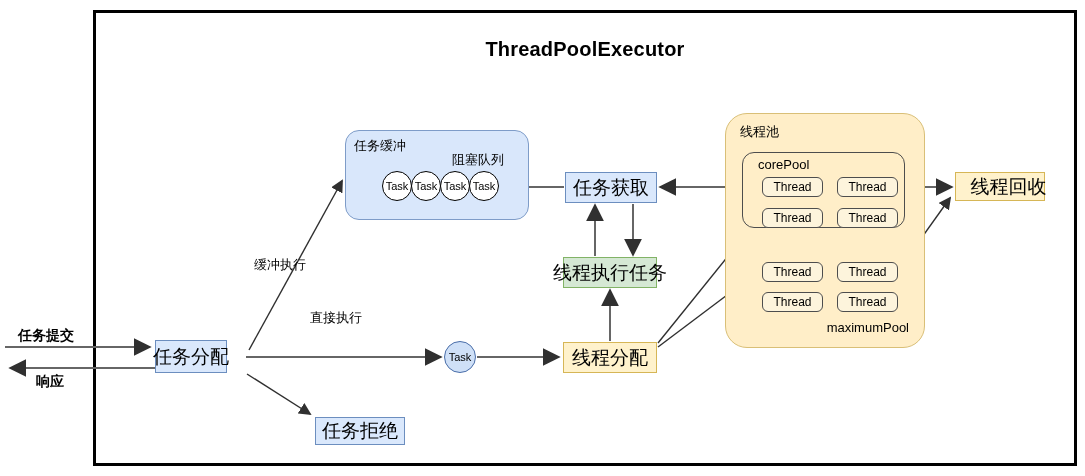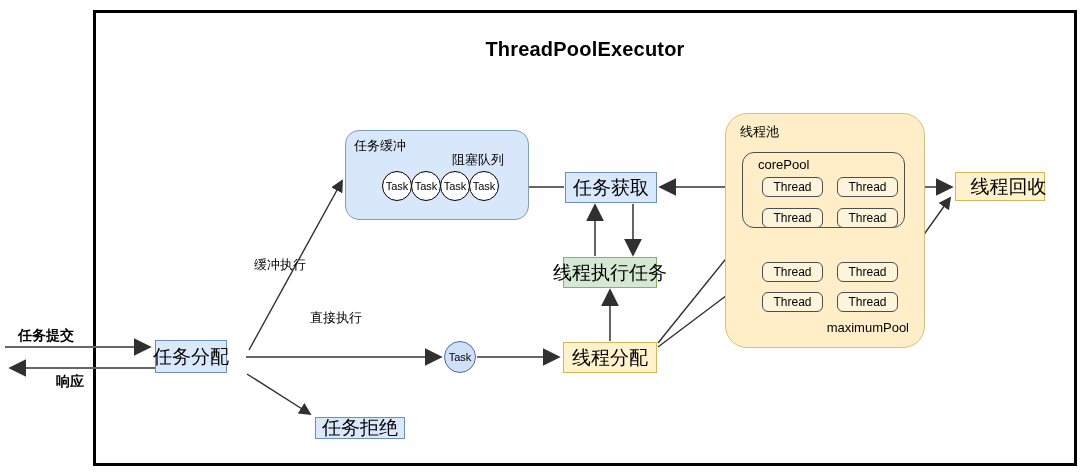--- a/index.html
+++ b/index.html
@@ -105,27 +105,27 @@
 
     <line x1="899" y1="187" x2="951" y2="187" stroke="#666" stroke-width="2" marker-end="url(#arr)"></line>
 
     <line x1="900" y1="268" x2="950" y2="198" stroke="#2f2f2f" stroke-width="1.4" marker-end="url(#arr)"></line>
 
     <line x1="363" y1="170" x2="511" y2="170" stroke="#5f5f5f" stroke-width="1.5"></line>
     <line x1="363" y1="203" x2="511" y2="203" stroke="#5f5f5f" stroke-width="1.5"></line>
   </svg>
 
   <div class="side-lbl" style="left:18px;top:327px;">任务提交</div>
-  <div class="side-lbl" style="left:36px;top:373px;margin-left:20px;">响应</div>
+  <div class="side-lbl" style="left:36px;top:373px;">响应</div>
 
   <div class="lbl" style="left:254px;top:256px;">缓冲执行</div>
   <div class="lbl" style="left:310px;top:309px;">直接执行</div>
 
   <div class="node blue" style="left:155px;top:340px;width:72px;height:33px;">任务分配</div>
-  <div class="node blue" style="left:315px;top:417px;width:90px;height:22px;">任务拒绝</div>
+  <div class="node blue" style="left:315px;top:417px;width:90px;height:28px;">任务拒绝</div>
   <div class="node blue" style="left:565px;top:172px;width:92px;height:31px;">任务获取</div>
   <div class="node green" style="left:563px;top:257px;width:94px;height:31px;">线程执行任务</div>
   <div class="node yellow" style="left:563px;top:342px;width:94px;height:31px;">线程分配</div>
   <div class="node yellow" style="left:955px;top:172px;width:90px;height:29px;padding-left:17px;">线程回收</div>
 
   <div id="buffer">
     <div class="buffer-title">任务缓冲</div>
     <div class="queue-title">阻塞队列</div>
   </div>
   <div class="qtask" style="left:382px;">Task</div>

